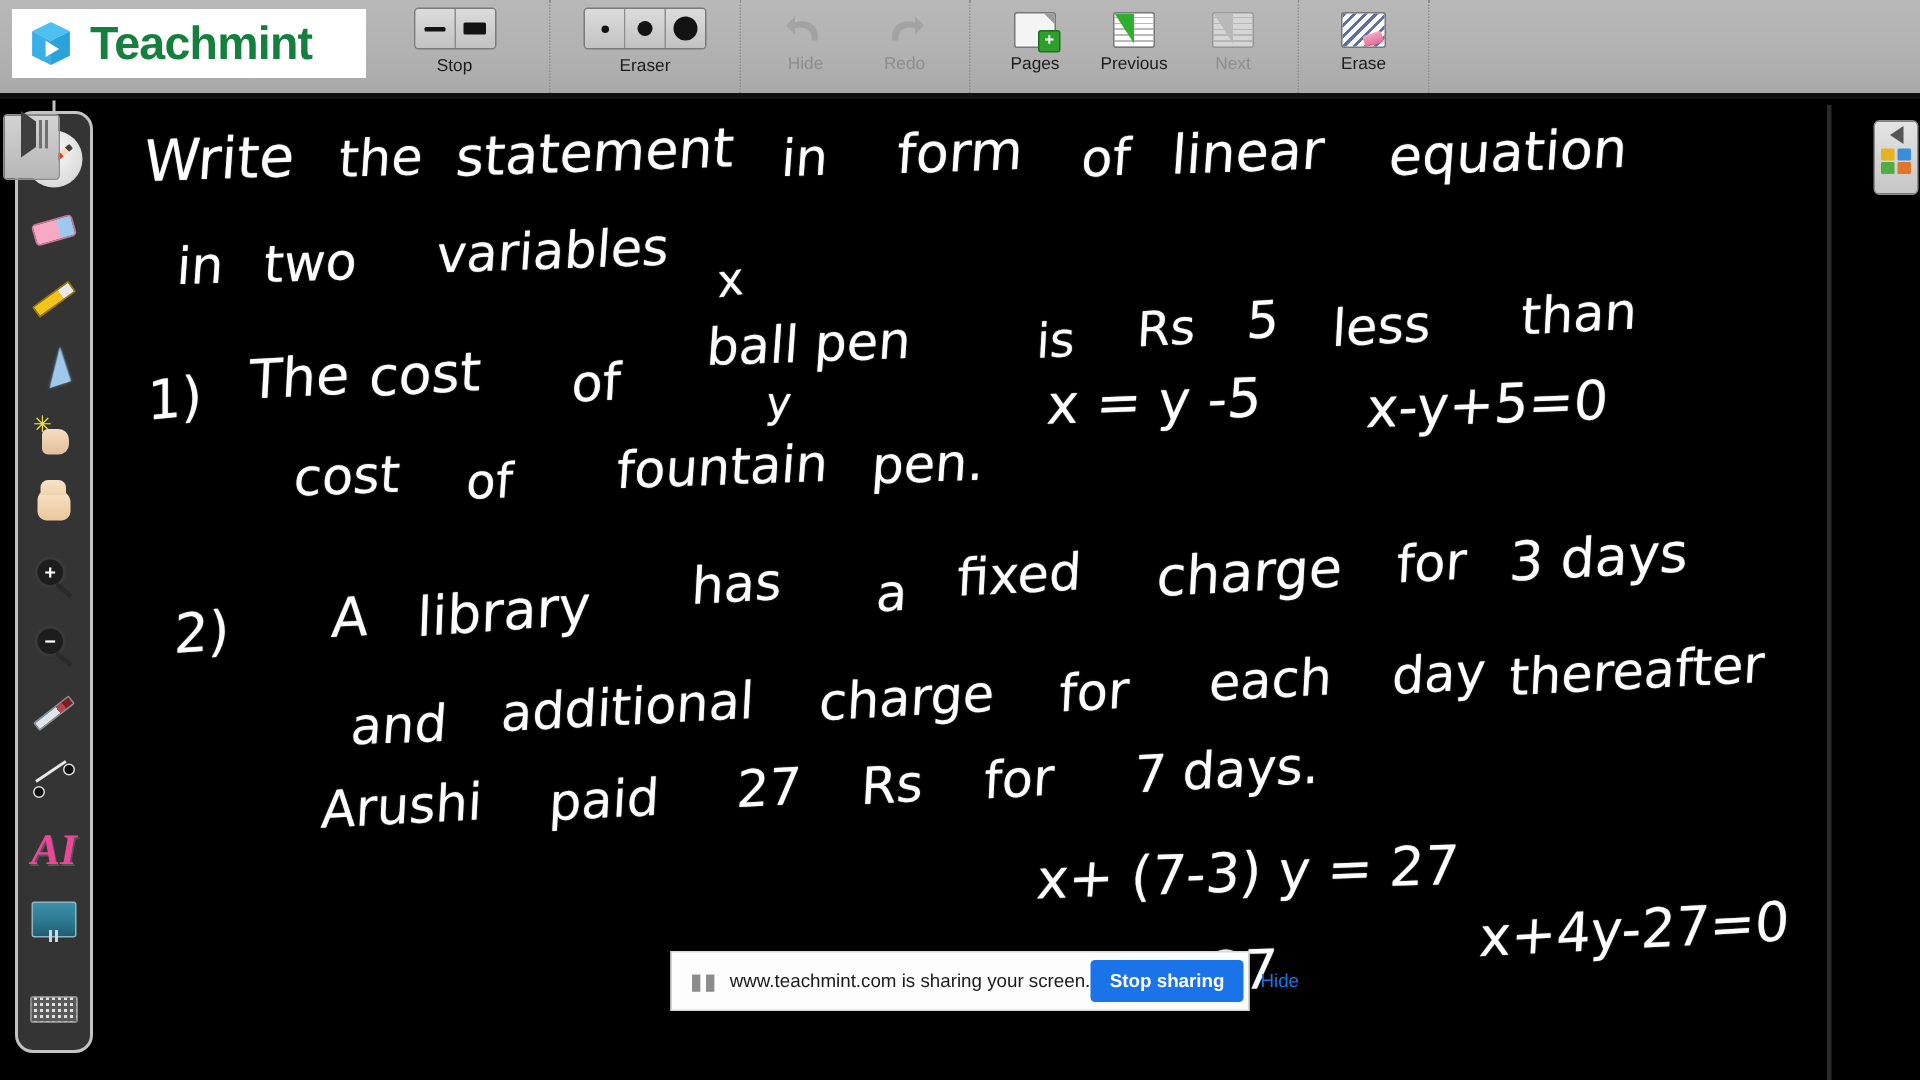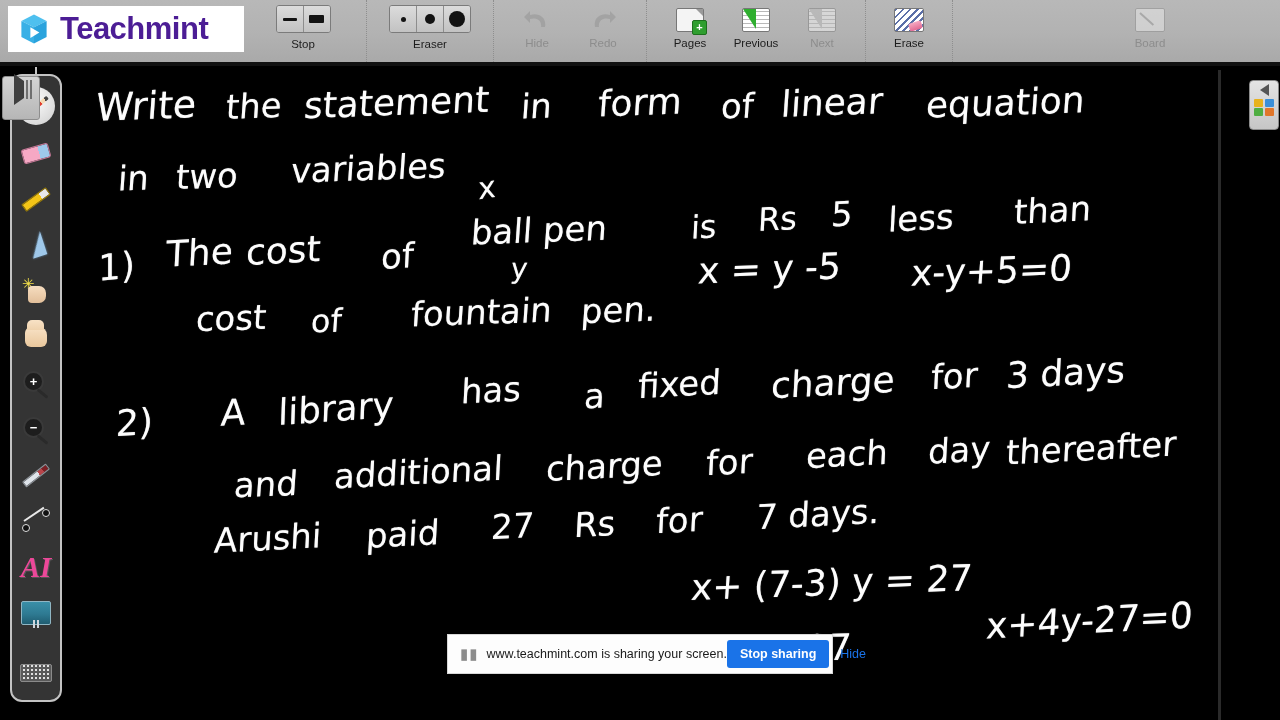--- a/index.html
+++ b/index.html
@@ -157,21 +157,21 @@
     position: absolute; left: 8px; top: 6px;
     width: 236px; height: 46px;
     background: #fff;
     display: flex; align-items: center;
     padding-left: 8px;
     box-sizing: border-box;
     z-index: 30;
   }
   #logo-mark { width: 36px; height: 36px; margin-right: 8px; flex: none; }
   #logo-text {
-    font-size: 31px; font-weight: bold; color: #4c1d95;
+    font-size: 31px; font-weight: bold; color: #15803d;
     letter-spacing: -0.5px; font-family: "Liberation Sans", sans-serif;
   }
 
   
   #palette {
     position: absolute; left: 10px; top: 74px;
     width: 52px; height: 628px;
     background: #343434;
     border: 2px solid #c3c3c3;
     border-radius: 12px;
@@ -481,26 +481,20 @@
     <div class="tb-group">
       <div class="tb-item">
         <span class="tb-icon">
             <span class="ico-erase"></span>
           </span>
         <span class="tb-label">Erase</span>
       </div>
     </div>
 
     <div class="tb-group nodiv" style="margin-left:154px;">
-      <div class="tb-item disabled">
-        <span class="tb-icon">
-            <span class="ico-board"></span>
-          </span>
-        <span class="tb-label">Board</span>
-      </div>
       <div class="tb-item">
         
         
       </div>
 
     </div>
   </div>
 
   <div id="logo-overlay">
     <svg id="logo-mark" viewBox="0 0 40 40">

